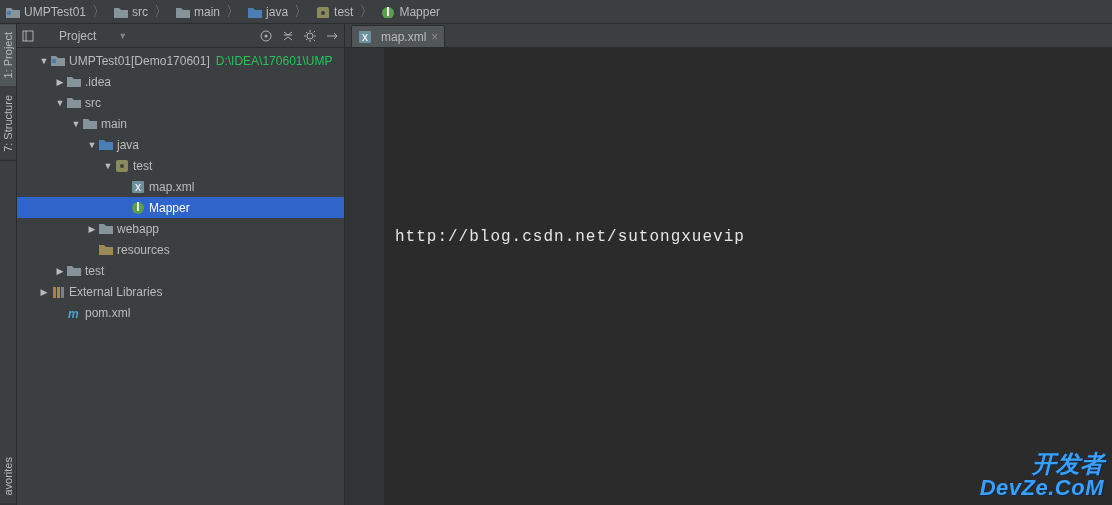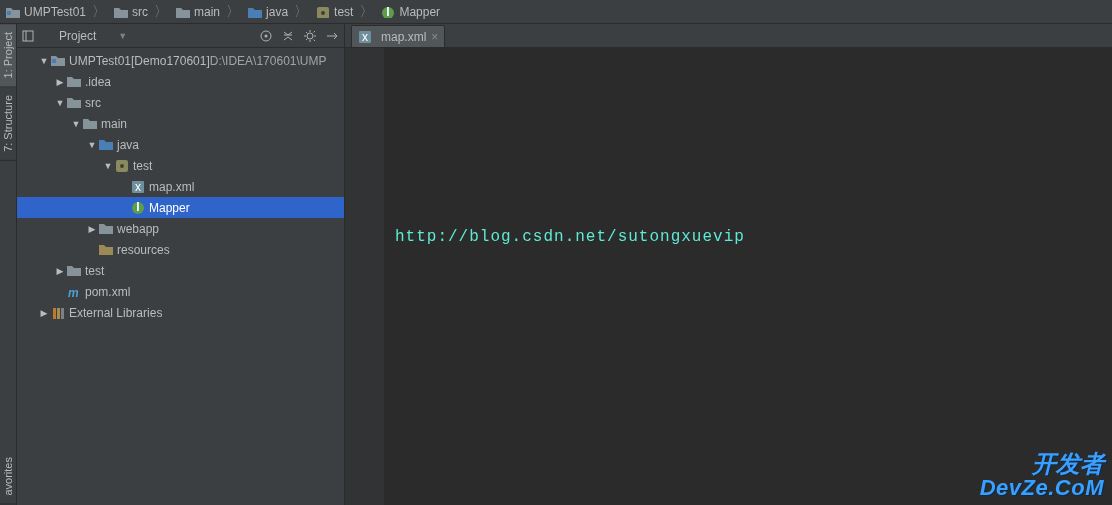--- a/index.html
+++ b/index.html
@@ -25,33 +25,33 @@
 
 .tree { flex: 1; overflow: auto; padding-top: 2px; }
 .tree-row { height: 21px; display: flex; align-items: center; white-space: nowrap; cursor: pointer; }
 .tree-row.selected { background: #2f65ca; color: #ffffff; }
 .tree-indent { display: inline-block; }
 .arrow { width: 14px; display:inline-flex; align-items:center; justify-content:center; color:#bbbbbb; font-size: 9px; }
 .arrow.open::before { content: "▼"; }
 .arrow.closed::before { content: "▶"; }
 .arrow.none::before { content: ""; }
 .node-icon { margin: 0 4px 0 0; display:inline-flex; }
-.muted { color: #a3a3a3; }
+.muted { color: #22c55e; margin-left: 6px; }
 .bold { font-weight: normal; }
 
 .editor-area { flex: 1; display: flex; flex-direction: column; background: #2b2b2b; }
 .tabbar { height: 24px; background: #3c3f41; border-bottom: 1px solid #2b2b2b; display: flex; align-items: flex-end; padding-left: 6px; }
 .tab { height: 22px; background: #515658; border: 1px solid #2b2b2b; border-bottom: none; display: flex; align-items: center; padding: 0 6px; gap: 5px; color: #bbbbbb; border-radius: 2px 2px 0 0; cursor: pointer;}
 .tab .close { color: #8a8a8a; font-size: 12px; cursor: pointer; }
 .editor-body { flex: 1; display: flex; position: relative; }
 .lnums { width: 40px; background: #313335; border-right: 1px solid #2b2b2b; padding-top: 4px; text-align: right; color: #606366; font-family: Consolas, monospace; font-size: 12px; }
 .lnums div { padding-right: 10px; height: 16px; }
 .code { flex: 1; padding: 4px 6px; font-family: Consolas, monospace; color: #a9b7c6; position: relative; }
 .code .line1 { color: #cc3040; position: absolute; top: 4px; left: 6px; font-style: italic;}
-.watermark { position: absolute; top: 180px; left: 10px; color: #5eead4; font-family: "Courier New", monospace; font-size: 16px; letter-spacing: 1px; }
+.watermark { position: absolute; top: 180px; left: 10px; color: #e5e5e5; font-family: "Courier New", monospace; font-size: 16px; letter-spacing: 1px; }
 .brand { position: absolute; right: 8px; bottom: 6px; text-align: right; font-family: Arial; font-weight: bold; font-style: italic; line-height: 1.05; pointer-events:none;}
 .brand .cn { font-size: 24px; color: #3aa0ff; text-shadow: 1px 1px 0 #0b2a4a; }
 .brand .en { font-size: 22px; color: #3aa0ff; text-shadow: 1px 1px 0 #0b2a4a; letter-spacing: 0.5px; margin-left: 21px;}
 
 svg { display: block; }
 </style>
 </head>
 <body>
 
 <svg width="0" height="0" style="position:absolute">
@@ -303,38 +303,38 @@
           <span class="tree-indent" style="width:36px"></span>
           <span class="arrow closed"></span>
           <span class="node-icon">
             <svg width="14" height="14">
               <use href="#ic-folder"></use>
             </svg>
           </span>
           <span>test</span>
         </div>
         <div class="tree-row">
+          <span class="tree-indent" style="width:20px"></span>
+          <span class="arrow closed"></span>
+          <span class="node-icon">
+            <svg width="14" height="14">
+              <use href="#ic-libs"></use>
+            </svg>
+          </span>
+          <span>External Libraries</span>
+        </div>
+        <div class="tree-row">
           <span class="tree-indent" style="width:36px"></span>
           <span class="arrow none"></span>
           <span class="node-icon">
             <svg width="14" height="14">
               <use href="#ic-maven"></use>
             </svg>
           </span>
           <span>pom.xml</span>
-        </div>
-        <div class="tree-row">
-          <span class="tree-indent" style="width:20px"></span>
-          <span class="arrow closed"></span>
-          <span class="node-icon">
-            <svg width="14" height="14">
-              <use href="#ic-libs"></use>
-            </svg>
-          </span>
-          <span>External Libraries</span>
         </div>
       </div>
   </div>
 
   <div class="editor-area">
     <div class="tabbar">
       <div class="tab">
         <span class="node-icon">
             <svg width="14" height="14">
               <use href="#ic-xml"></use>

